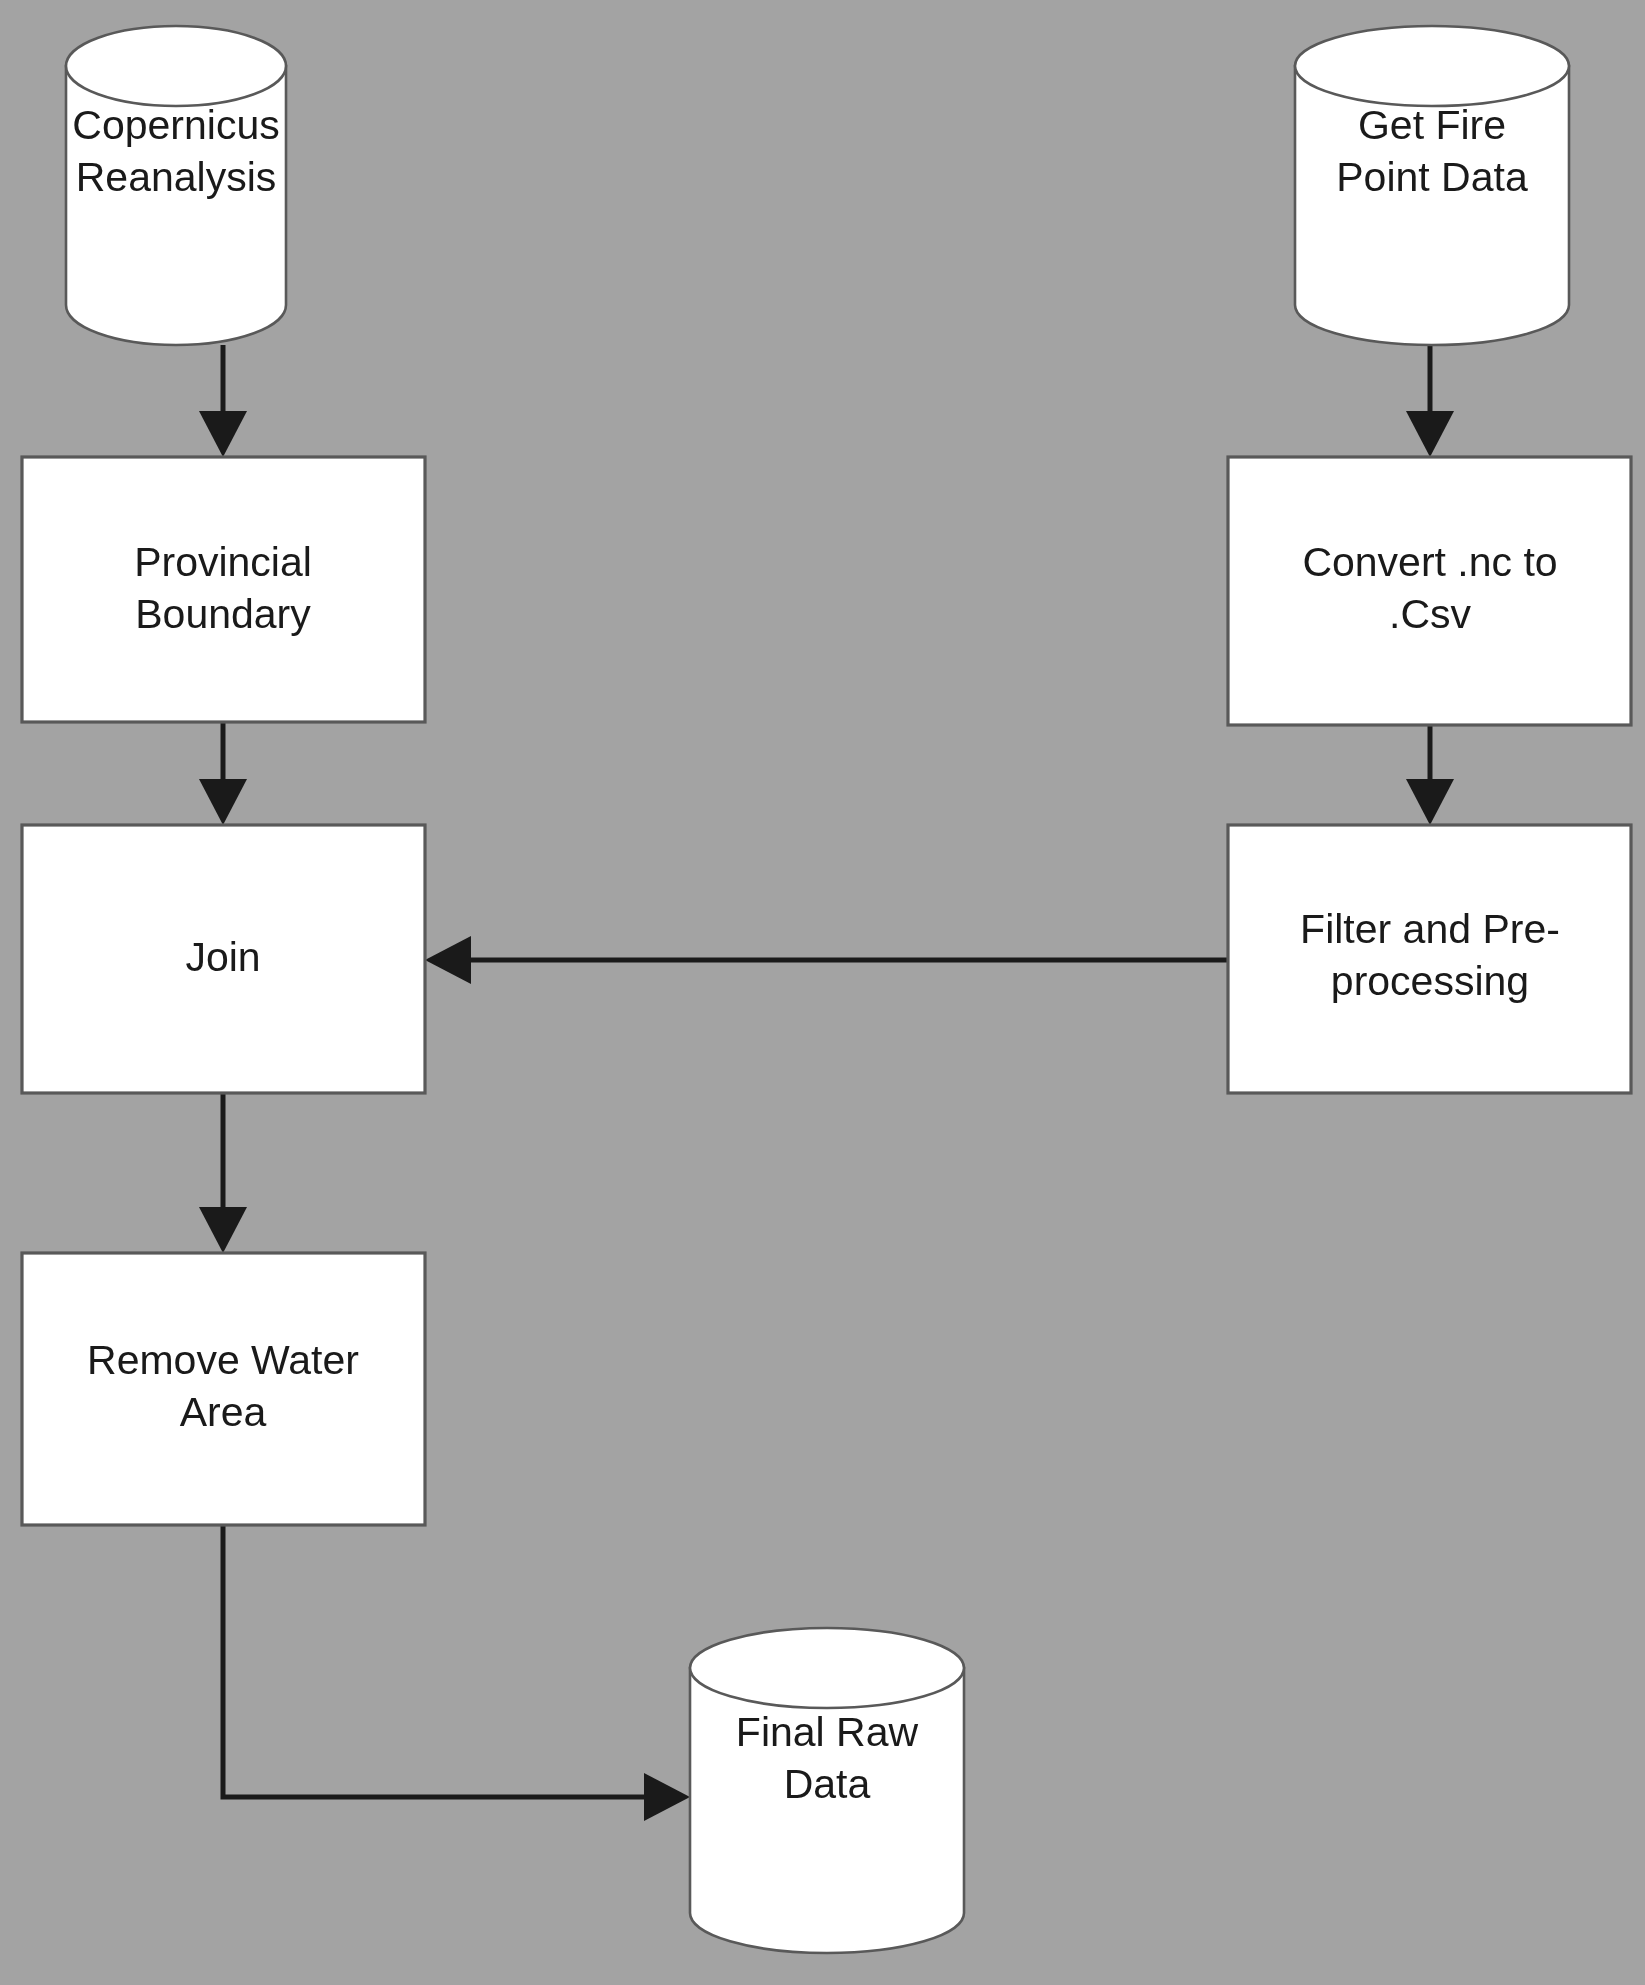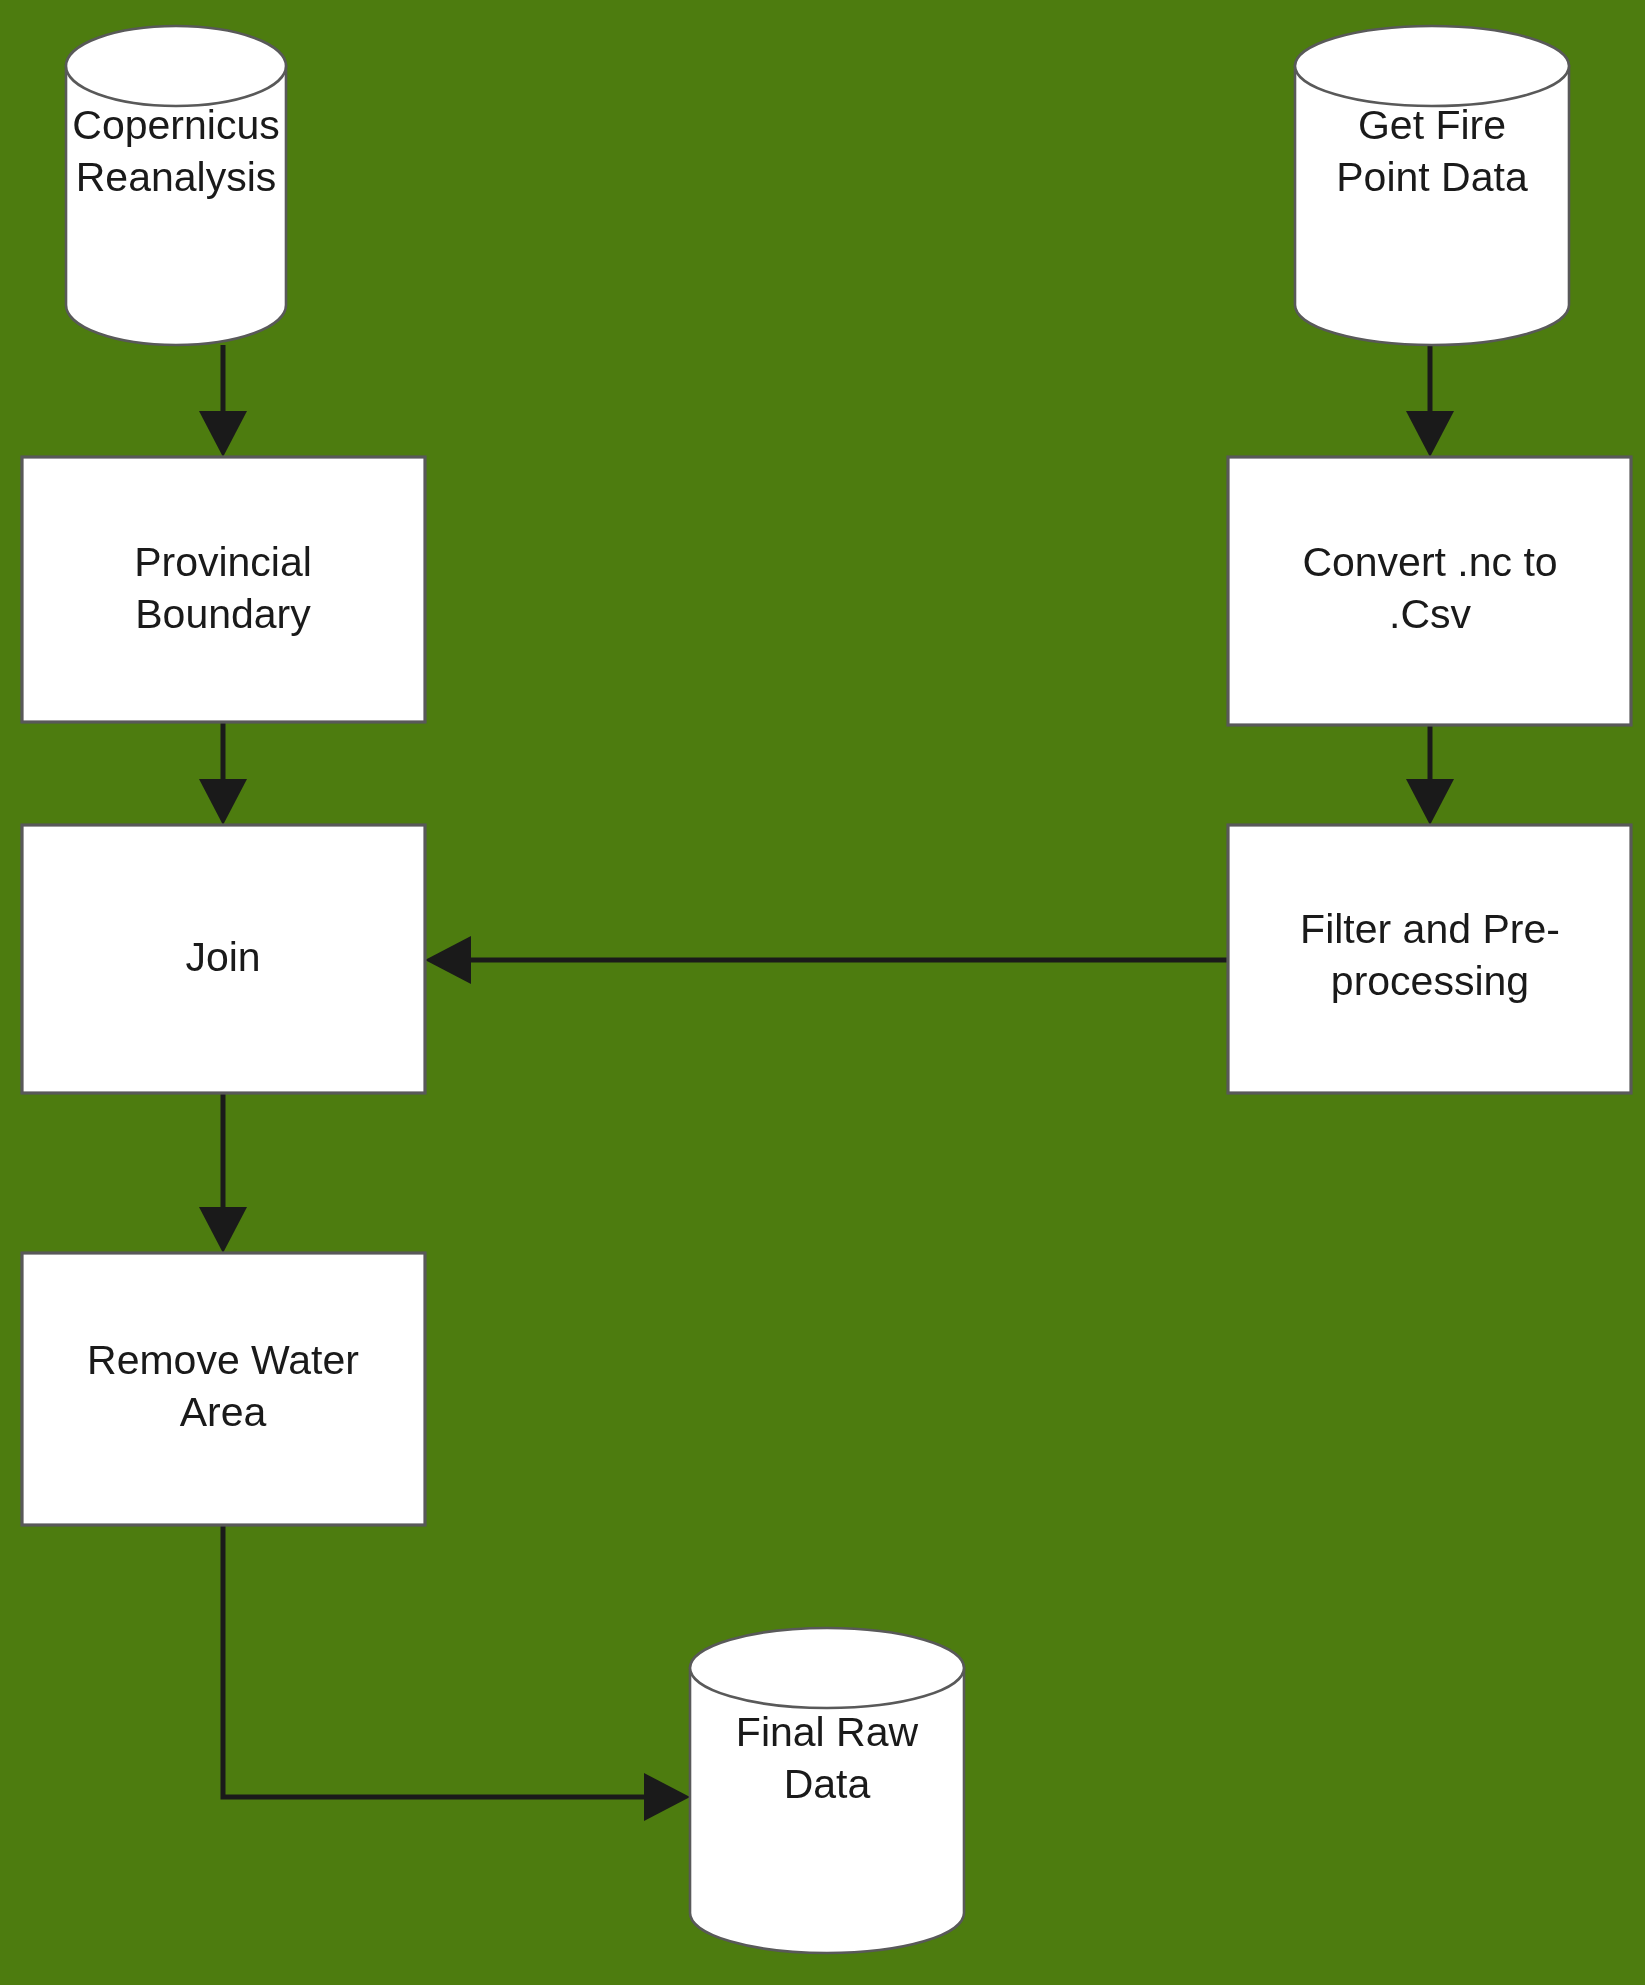--- a/index.html
+++ b/index.html
@@ -10,21 +10,21 @@
   body {
     width: 1645px;
     height: 1985px;
     overflow: hidden;
     font-family: "Liberation Sans", sans-serif;
   }
   #diagram-root {
     position: relative;
     width: 1645px;
     height: 1985px;
-    background: #4d7c0f;
+    background: #a3a3a3;
   }
   svg#flowchart {
     display: block;
     width: 1645px;
     height: 1985px;
   }
   .node-shape-rect {
     fill: #ffffff;
     stroke: #595959;
     stroke-width: 3.2;

